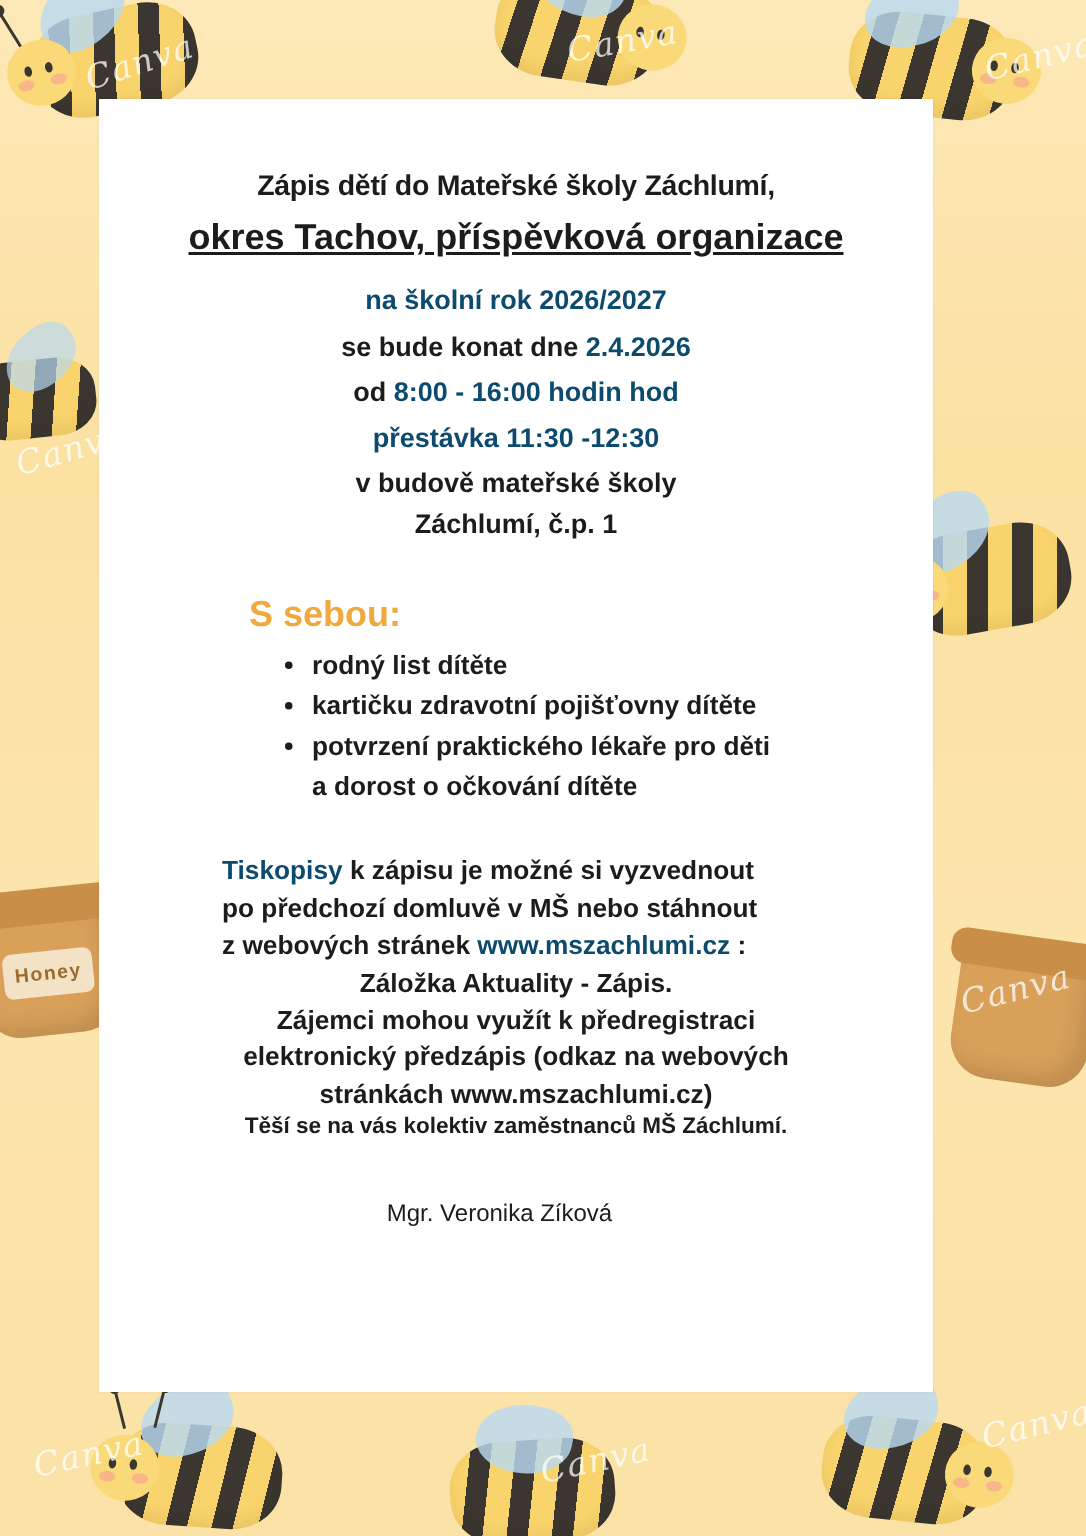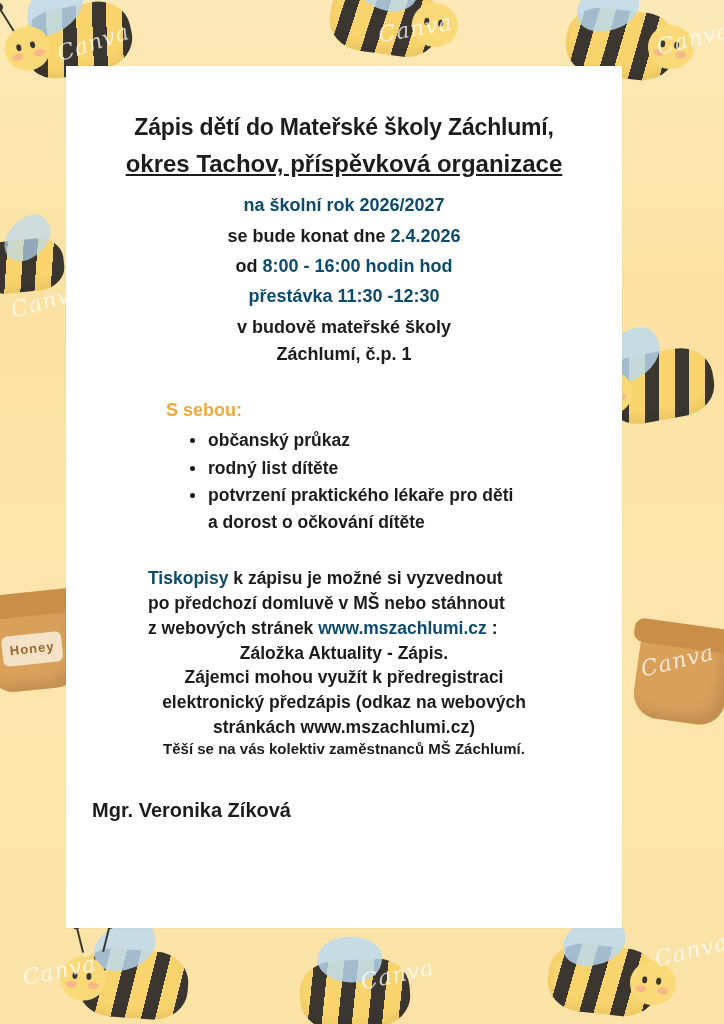--- a/index.html
+++ b/index.html
@@ -129,21 +129,21 @@
     height: 862px;
     background: #ffffff;
     box-shadow: 0 0 0 1px rgba(0,0,0,0.02);
     padding: 28px 26px 0 26px;
     box-sizing: border-box;
     text-align: center;
     color: #1c1c1c;
   }
 
   .title {
-    font-size: 23px;
+    font-size: 19px;
     font-weight: bold;
     line-height: 1.18;
     margin: 20px 0 0 0;
     letter-spacing: -0.2px;
   }
   .subtitle {
     font-size: 24px;
     font-weight: bold;
     margin: 9px 0 0 0;
     text-decoration: underline;
@@ -152,21 +152,21 @@
     font-size: 18px;
     font-weight: bold;
     margin: 7px 0 0 0;
     line-height: 1.3;
   }
   .accent { color: #0c4a6e; }
   .line-small-gap { margin-top: 4px; }
 
   .bring-head {
     color: #f0a93c;
-    font-size: 18px;
+    font-size: 24px;
     font-weight: bold;
     text-align: left;
     margin: 34px 0 6px 74px;
   }
   ul.bring {
     text-align: left;
     margin: 0 0 0 96px;
     padding: 0;
     list-style: none;
     font-size: 17.5px;
@@ -195,24 +195,24 @@
     line-height: 1.42;
     margin: 0;
   }
   .para-block { margin-top: 30px; }
   .para.left { text-align: left; margin-left: 56px; }
   .closing {
     font-size: 15px;
     font-weight: bold;
   }
   .signature {
-    font-size: 20px;
-    font-weight: bold;
+    font-size: 16px;
+    font-weight: normal;
     line-height: 1.35;
-    text-align: left;
+    text-align: center;
     margin-top: 40px;
     margin-right: 22px;
   }
 </style>
 </head>
 <body>
 
 <div class="bg">
 
   <div class="bee" style="left:22px; top:6px; transform:rotate(-12deg);">
@@ -318,22 +318,22 @@
     <span>od </span><span class="accent">8:00 - 16:00 hodin hod</span>
   </div>
 
   <div class="line accent">přestávka 11:30 -12:30</div>
 
   <div class="line">v budově mateřské školy</div>
   <div class="line line-small-gap">Záchlumí, č.p. 1</div>
 
   <div class="bring-head">S sebou:</div>
   <ul class="bring">
-    <li>občanský průkaz</li>
     <li>rodný list dítěte</li>
+    <li>kartičku zdravotní pojišťovny dítěte</li>
     <li>potvrzení praktického lékaře pro děti</li>
     <li class="nodot">a dorost  o očkování dítěte</li>
   </ul>
 
   <div class="para-block">
     <div class="para left">
       <span class="accent">Tiskopisy</span><span> k zápisu je možné si vyzvednout</span>
     </div>
     <div class="para left">po předchozí domluvě v MŠ nebo stáhnout</div>
     <div class="para left">

